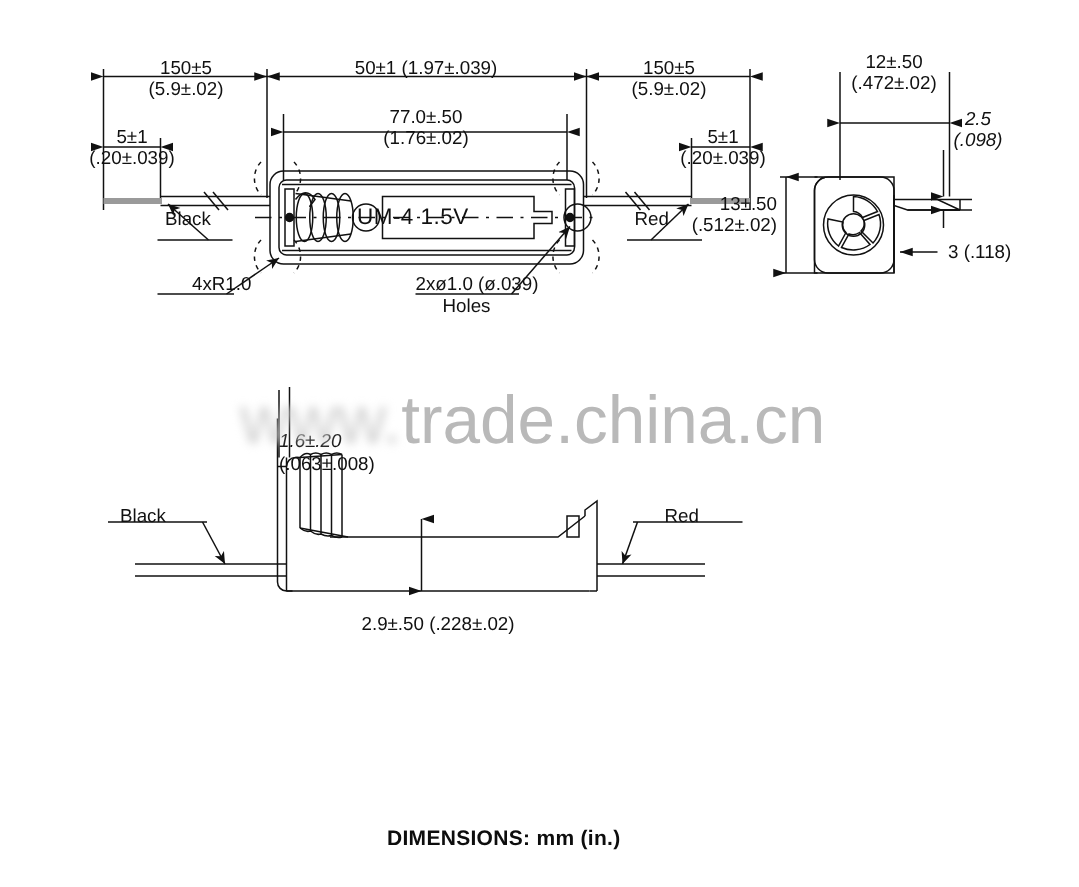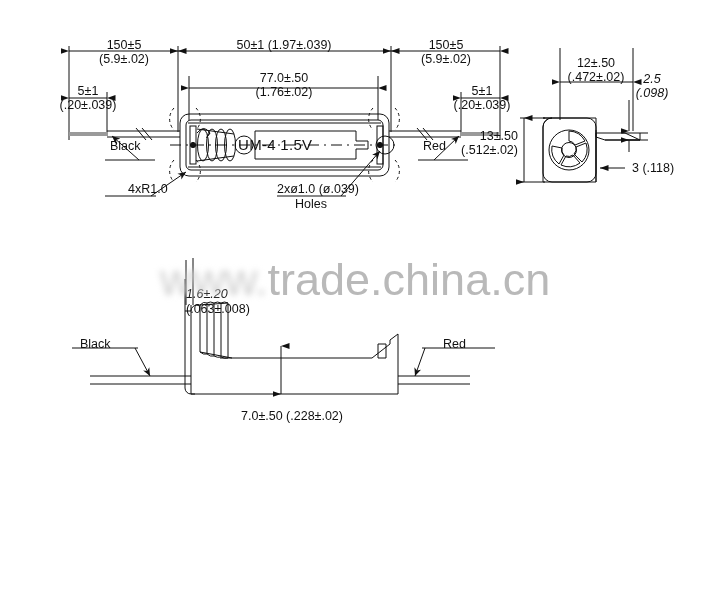--- a/index.html
+++ b/index.html
@@ -282,21 +282,21 @@
   <div class="lbl" style="left:110px;top:139px;">Black</div>
   <div class="lbl" style="left:423px;top:139px;">Red</div>
 
   <div class="lbl" style="left:110px;top:182px;margin-left:18px;">4xR1.0</div>
 
   <div class="lbl" style="left:277px;top:182px;">2xø1.0 (ø.039)</div>
   <div class="lbl c" style="left:311px;top:197px;">Holes</div>
 
   <div class="lbl" style="left:238px;top:138px;font-size:15px;letter-spacing:.3px;">UM-4 1.5V</div>
 
-  <div class="lbl c" style="left:596px;top:56px;text-align:center;">
+  <div class="lbl c" style="left:596px;top:34px;text-align:center;">
     <div>12±.50</div>
     <div>(.472±.02)</div>
   </div>
 
   <div class="lbl r" style="left:518px;top:129px;">
     <div>13±.50</div>
     <div>(.512±.02)</div>
   </div>
 
   <div class="lbl c" style="left:652px;top:72px;font-style:italic;">
@@ -308,20 +308,21 @@
     <span>3</span>
     <span>(.118)</span>
   </div>
 
   <div class="lbl" style="left:186px;top:287px;font-style:italic;">1.6±.20</div>
   <div class="lbl" style="left:186px;top:302px;">(.063±.008)</div>
 
   <div class="lbl" style="left:80px;top:337px;">Black</div>
   <div class="lbl" style="left:443px;top:337px;">Red</div>
 
-  <div class="lbl c" style="left:292px;top:409px;">7.0±.50 (.228±.02)</div>
+  <div class="lbl c" style="left:292px;top:409px;">2.9±.50 (.228±.02)</div>
 
   <div class="wm" style="left:160px;top:262px;">
     <span class="blur">www.</span><span>trade.china.cn</span>
   </div>
 
+  <div class="footer" style="left:258px;top:550px;">DIMENSIONS: mm (in.)</div>
 
 </div>
 
 </body></html>

